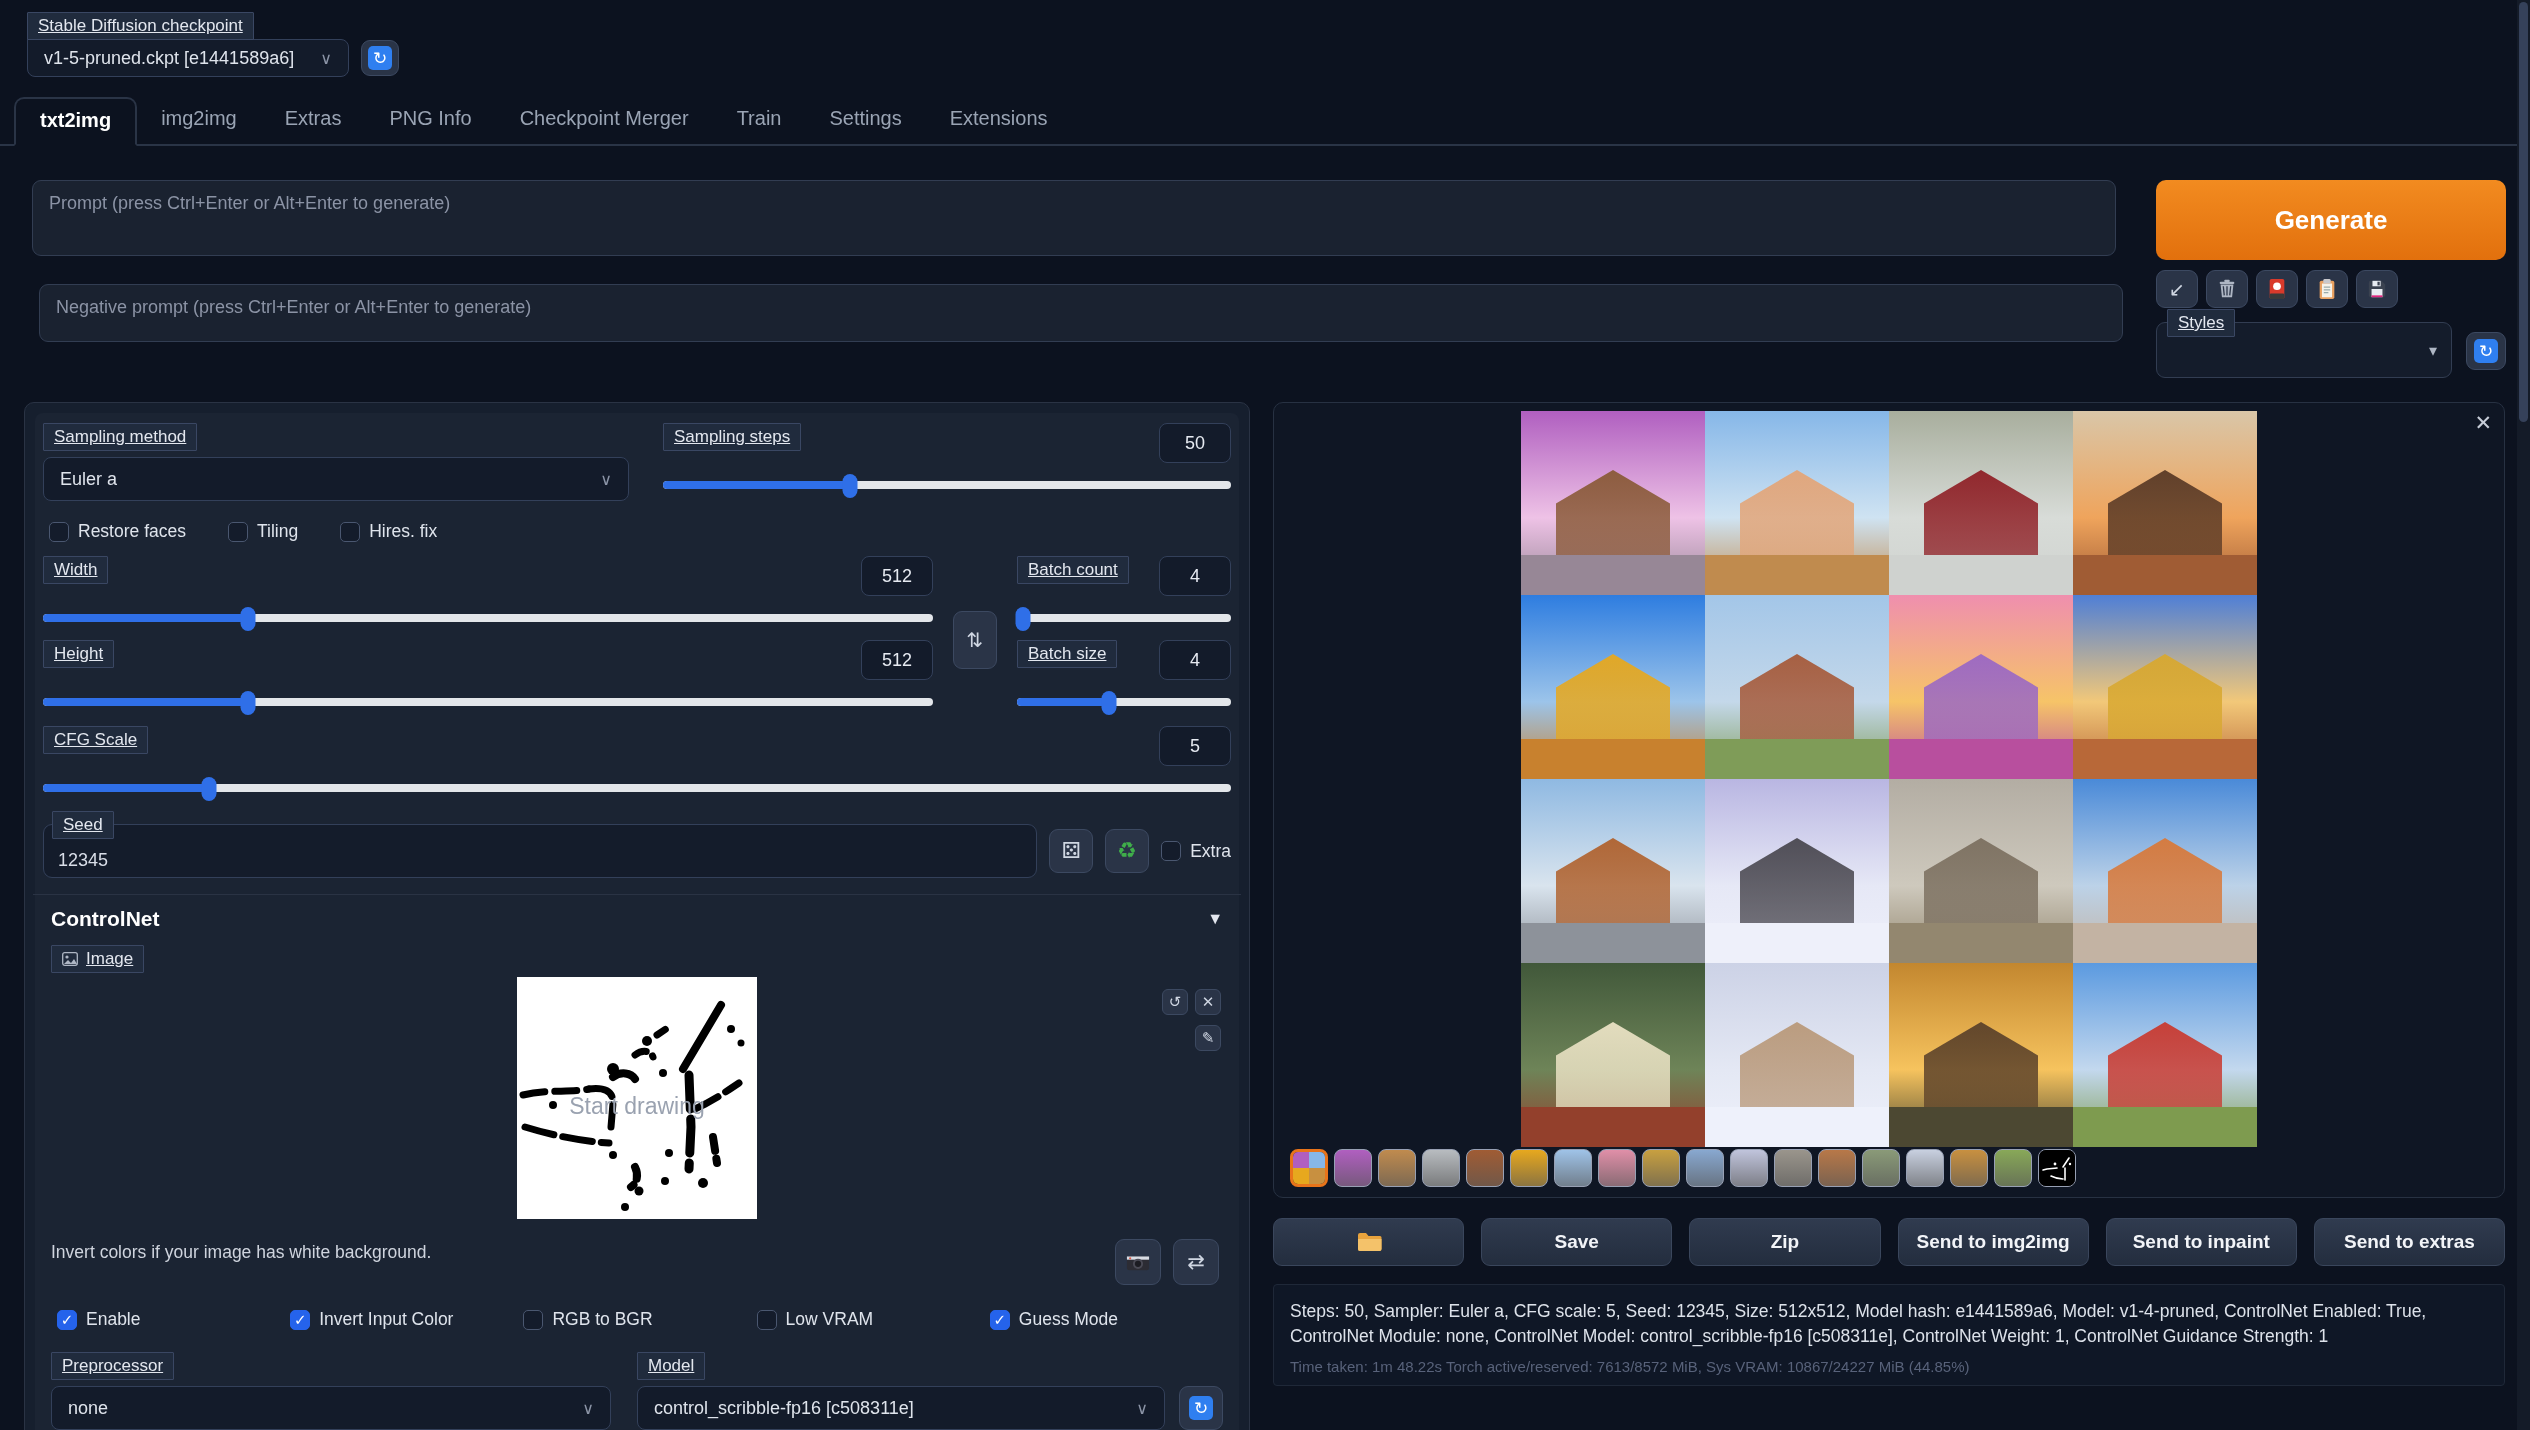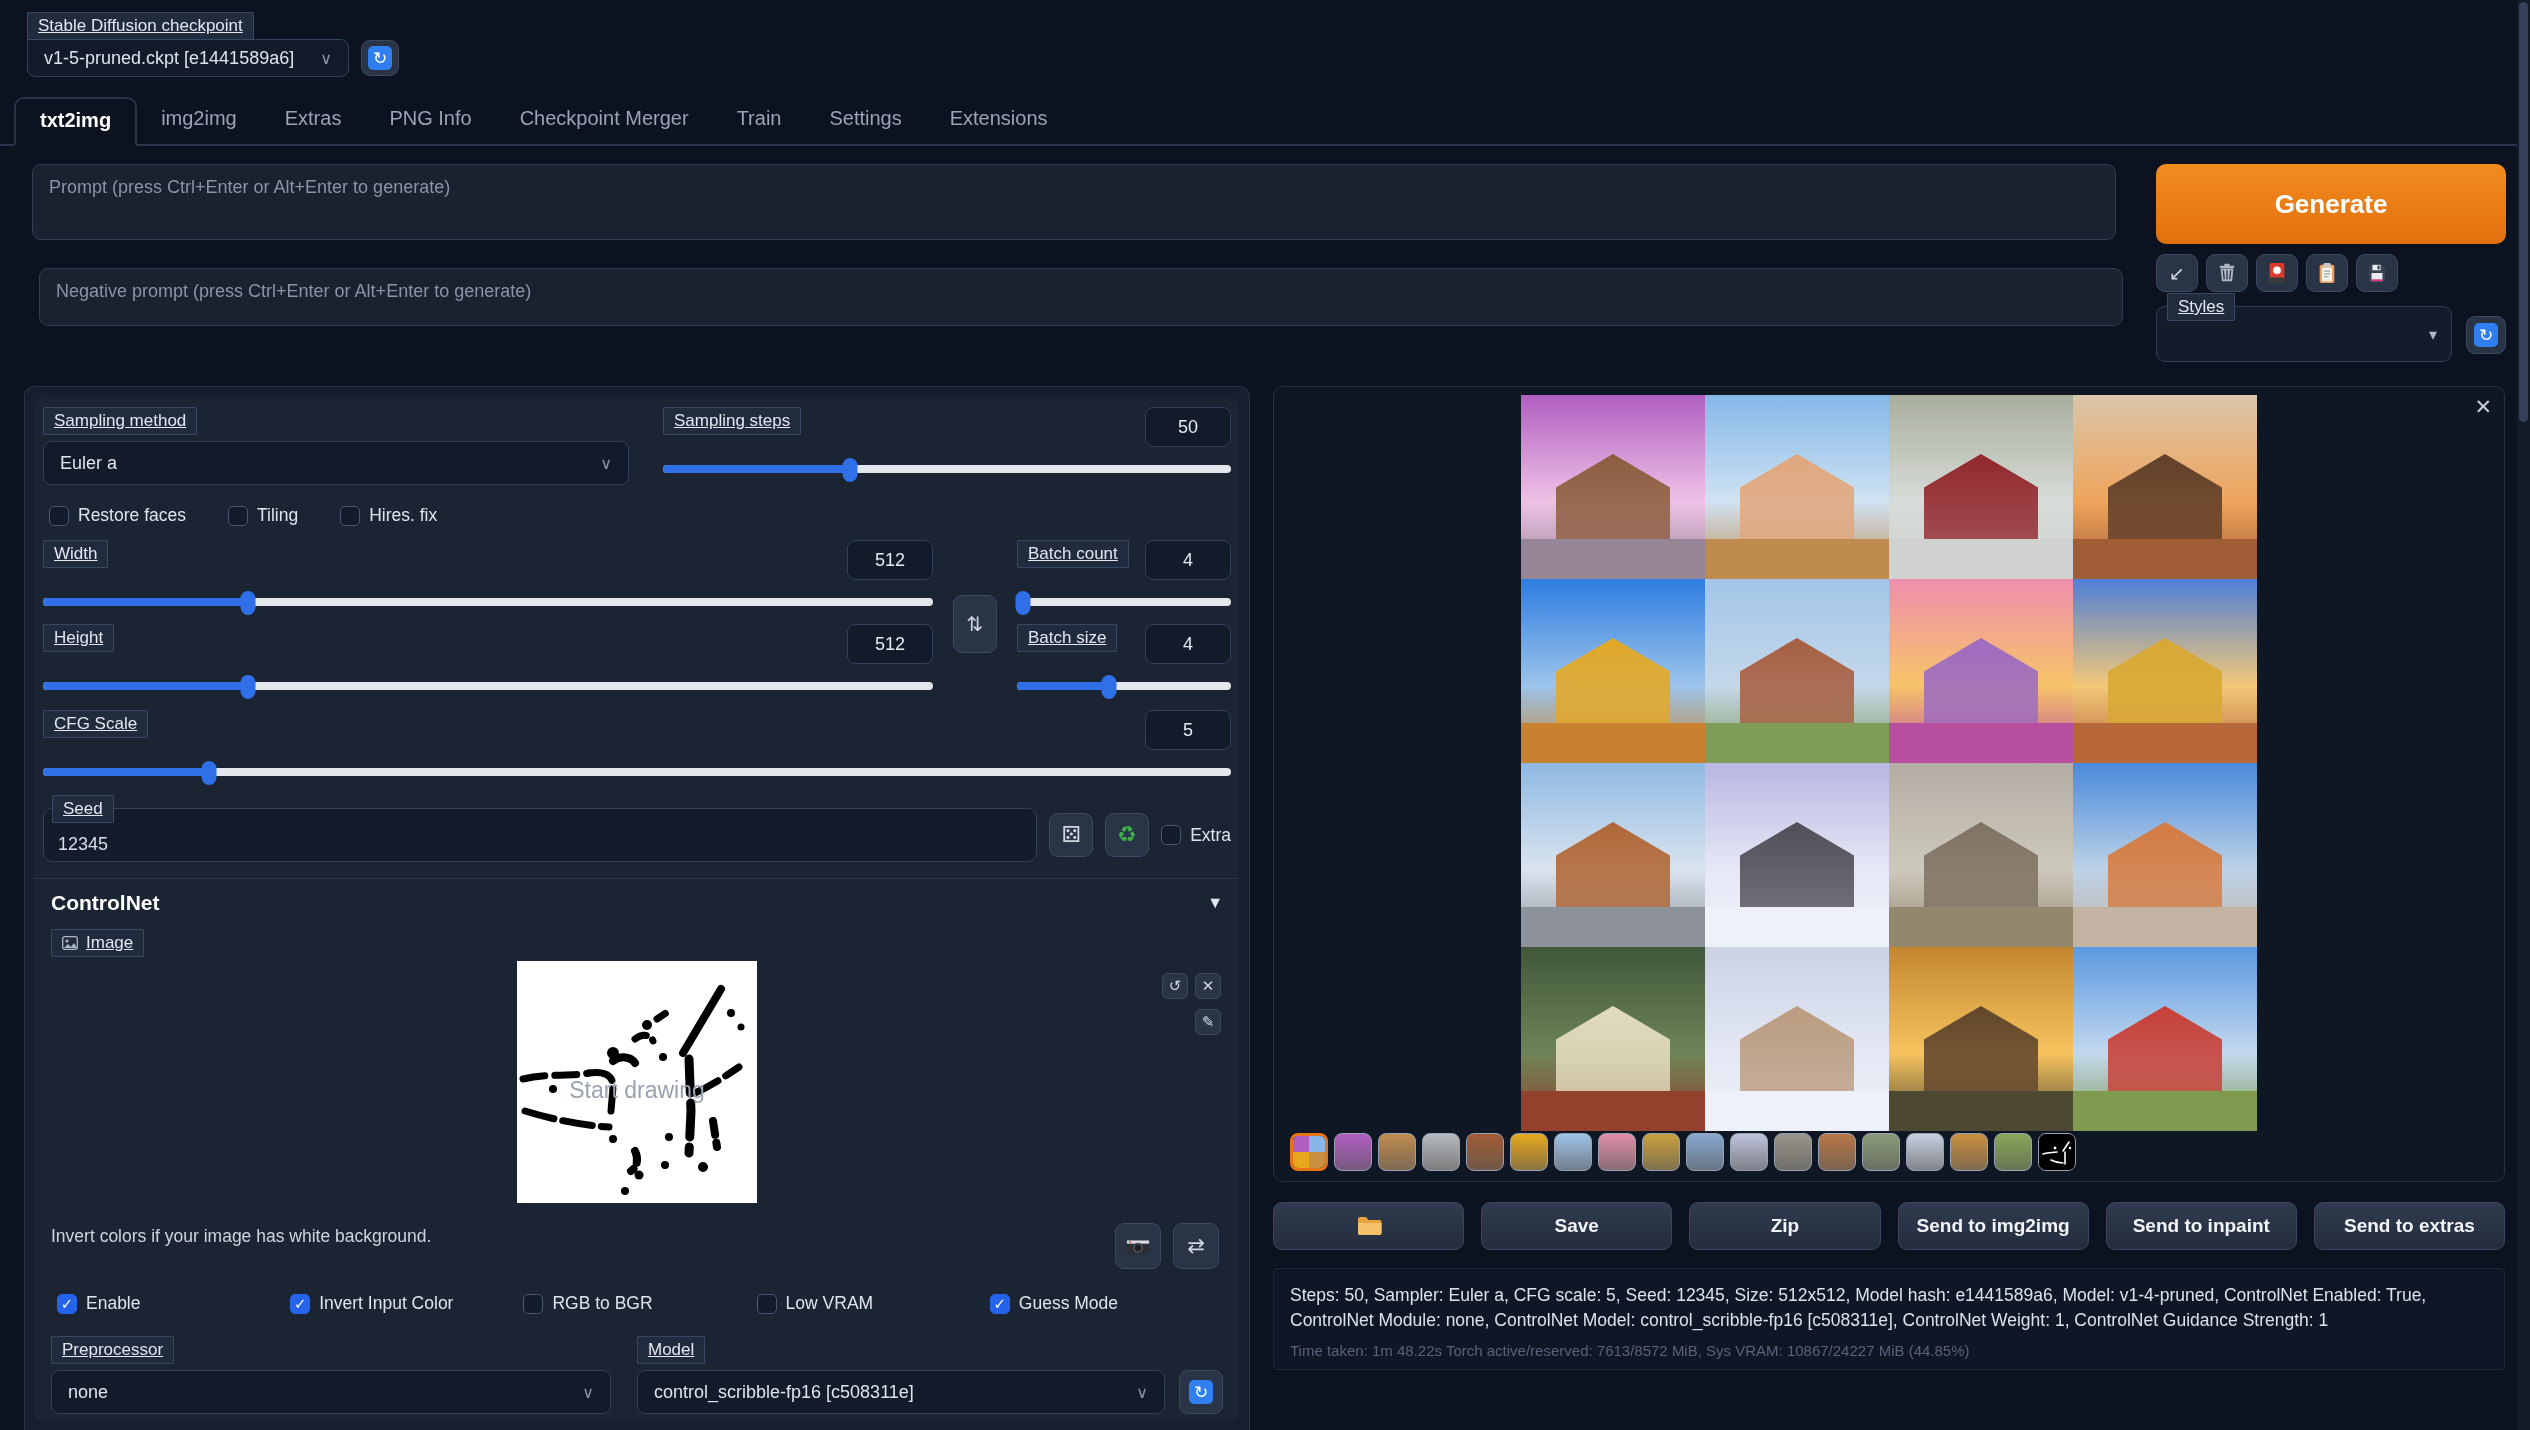--- a/index.html
+++ b/index.html
@@ -15,21 +15,21 @@
     position:relative; z-index:2;text-decoration:underline;
   }
   .select {
     background:#131b2a; border:1px solid #33405a; border-radius:8px;
     height:44px; display:flex; align-items:center; padding:0 16px;
     font-size:18px; color:#dfe4ec; justify-content:space-between;
   }
   .select .chev { color:#8b94a6; font-size:16px; }
   .numbox {
     background:#131b2a; border:1px solid #33405a; border-radius:8px;
-    width:86px; height:40px; display:flex; align-items:center; justify-content:center;
+    width:72px; height:40px; display:flex; align-items:center; justify-content:center;
     font-size:18px; color:#e6eaf1;
   }
   .slider { position:relative; height:24px; }
   .slider .track { position:absolute; left:0; right:0; top:8px; height:8px; border-radius:4px; background:#e3e6ea; }
   .slider .fill  { position:absolute; left:0; top:0; bottom:0; border-radius:4px; background:#2f6fe8; }
   .slider .handle{ position:absolute; top:1px; width:15px; height:24px; border-radius:8px; background:#2f6fe8; transform:translateX(-50%); }
   .cb { display:flex; align-items:center; gap:9px; font-size:17.5px; color:#dfe4ec; }
   .cb .box {
     width:20px; height:20px; border-radius:5px; border:1px solid #4a5770; background:#141c2b;
     display:flex; align-items:center; justify-content:center; font-size:15px; color:transparent;
@@ -48,21 +48,21 @@
   .ckpt-refresh { width:38px; height:36px; }
   
   .tabs { display:flex; margin-top:20px; border-bottom:2px solid #2a3446; padding-left:14px; }
   .tab { padding:10px 24px 12px; font-size:20px; color:#9aa4b4; cursor:pointer; }
   .tab.active {
     color:#fff; font-weight:bold; background:#0c121f;
     border:2px solid #2a3446; border-bottom:2px solid #0c121f;
     border-radius:10px 10px 0 0; margin-bottom:-2px;
   }
   
-  .prompt-region { display:flex; gap:40px; padding:18px 24px 0 32px; }
+  .prompt-region { display:flex; gap:40px; padding:34px 24px 0 32px; }
   .prompt-col { flex:1; display:flex; flex-direction:column; gap:28px; }
   .prompt-col textarea {
     width:100%; background:#1a2230; border:1px solid #323d52; border-radius:9px;
     color:#cfd6e2; font-size:18px; padding:12px 16px; resize:none; outline:none;
     font-family:"Liberation Sans","DejaVu Sans",sans-serif;
   }
   .prompt-col textarea::placeholder { color:#8b93a5; }
   .ta-prompt { height:76px; }
   .ta-negative { height:58px;margin-left:7px; }
   .gen-col { width:350px; }

